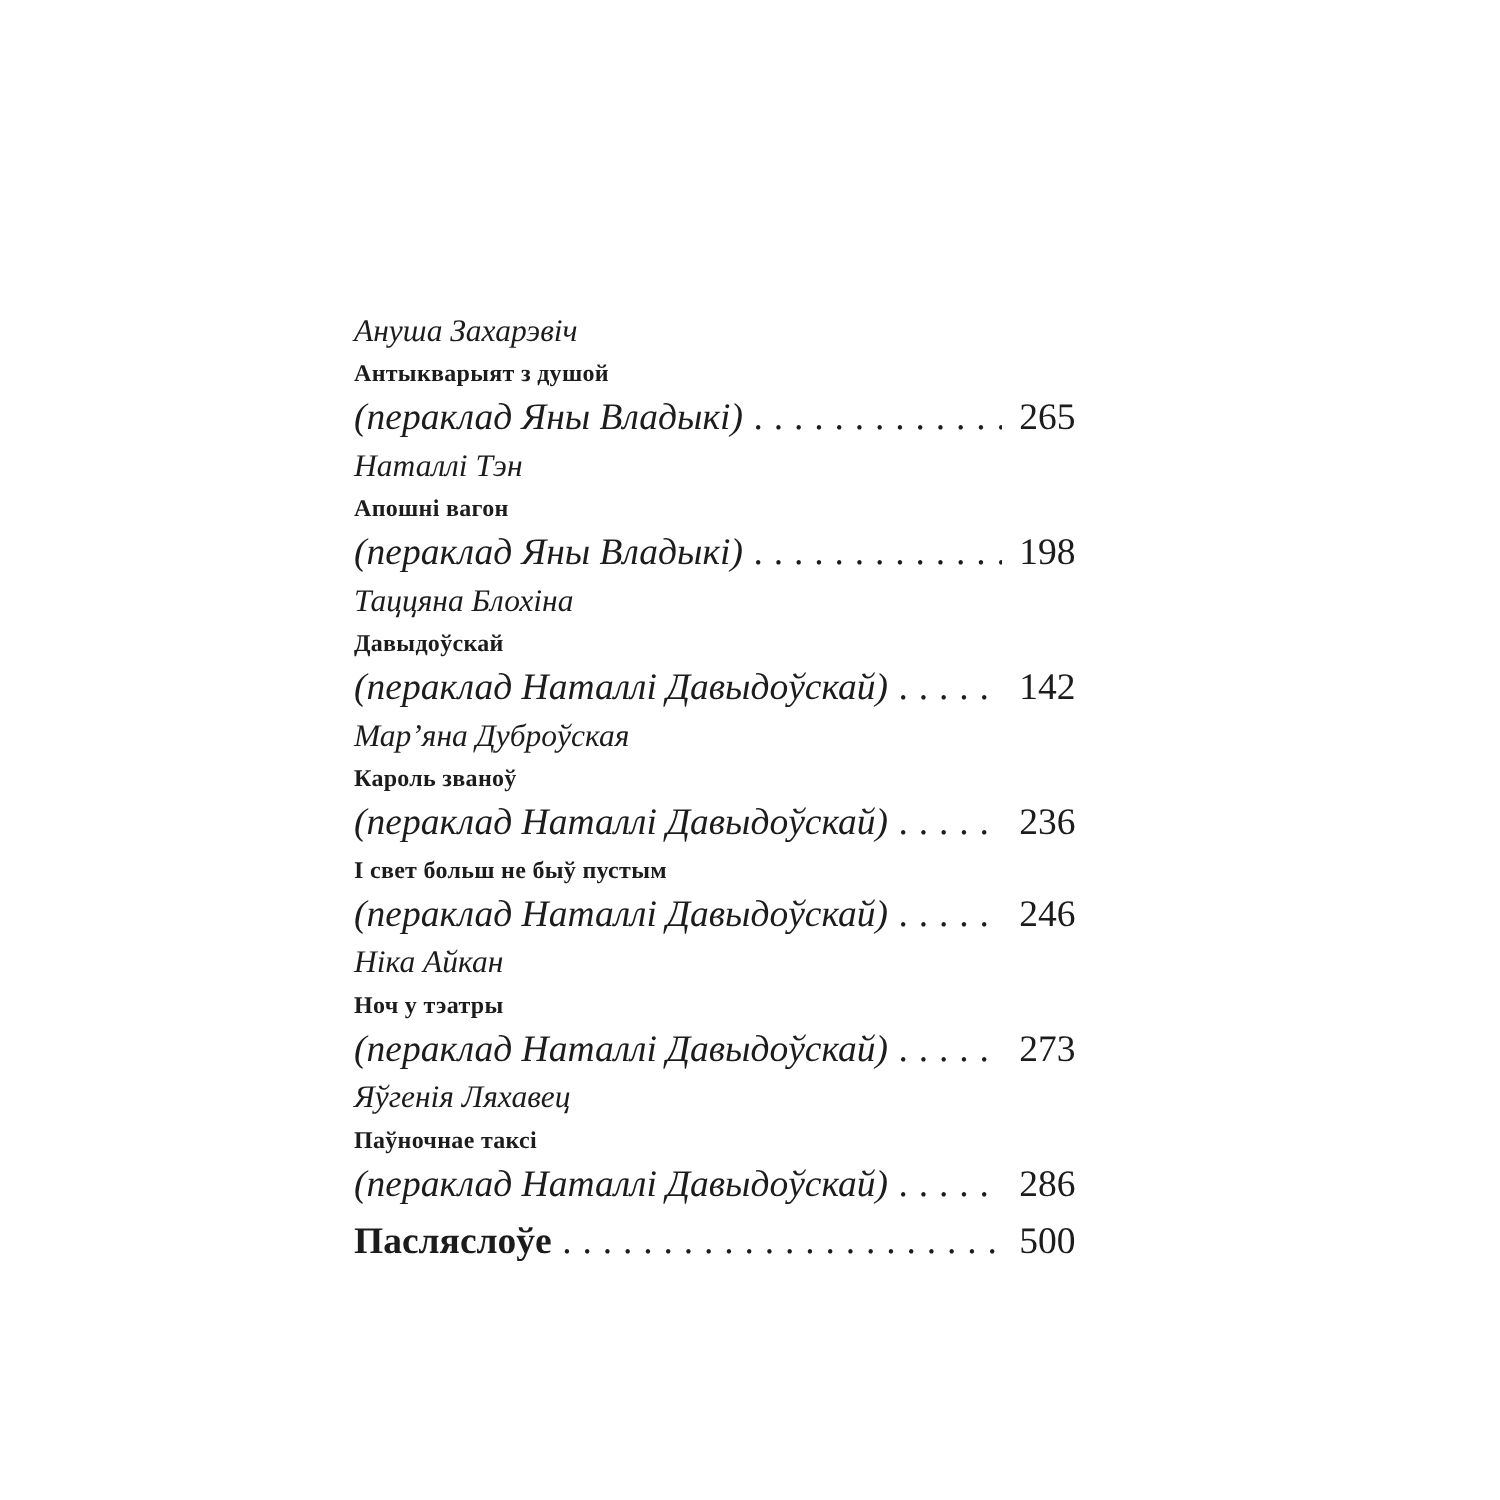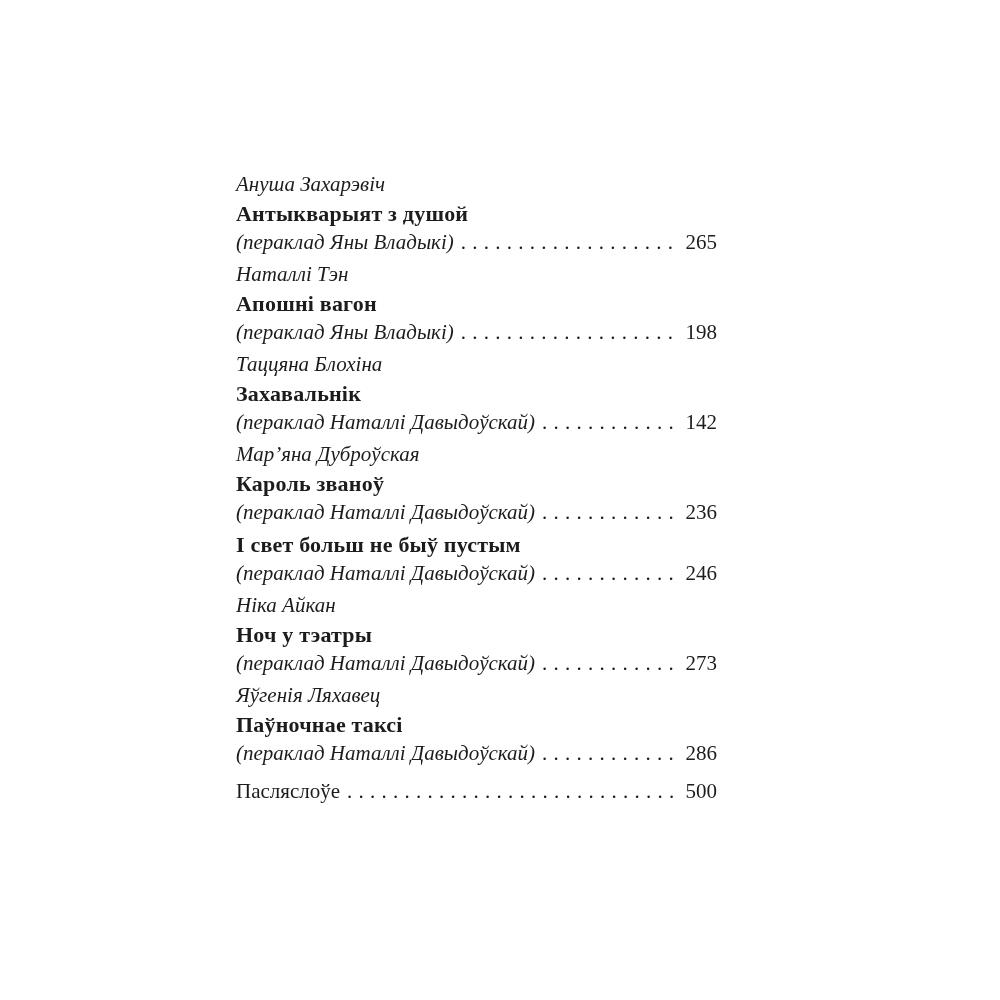--- a/index.html
+++ b/index.html
@@ -10,45 +10,46 @@
     height: 1000px;
     overflow: hidden;
   }
   .page {
     position: relative;
     width: 1000px;
     height: 892px;
     background: #ffffff;
     font-family: "Liberation Serif", "DejaVu Serif", serif;
     color: #1c1c1c;
+    margin-top: 36px;
   }
   .toc {
     position: absolute;
     left: 236px;
     top: 170px;
     width: 481px;
   }
   .entry {
     margin-bottom: 3px;
   }
   .author {
     font-style: italic;
     font-size: 21px;
     line-height: 29px;
   }
   .title {
     font-weight: bold;
-    font-size: 22px;
+    font-size: 16px;
     line-height: 29px;
     letter-spacing: 0.2px;
   }
   .leader-line {
     display: flex;
     align-items: flex-end;
-    font-size: 21px;
+    font-size: 25px;
     line-height: 29px;
   }
   .translator {
     font-style: italic;
     white-space: nowrap;
   }
   .dots {
     flex: 1;
     overflow: hidden;
     white-space: nowrap;
@@ -62,20 +63,21 @@
     margin-left: 12px;
     white-space: nowrap;
     font-style: normal;
   }
   .afterword-line {
     margin-top: 9px;
   }
   .afterword-label {
     white-space: nowrap;
     font-style: normal;
+    font-weight: bold;
   }
 </style>
 </head>
 <body>
 
 <div class="page">
   <div class="toc">
 
     <section class="entry">
       <div class="author">Ануша Захарэвіч</div>
@@ -92,21 +94,21 @@
       <div class="title">Апошні вагон</div>
       <div class="leader-line">
         <span class="translator">(пераклад Яны Владыкі)</span>
         <span class="dots"></span>
         <span class="pagenum">198</span>
       </div>
     </section>
 
     <section class="entry">
       <div class="author">Таццяна Блохіна</div>
-      <div class="title">Захавальнік</div>
+      <div class="title">Давыдоўскай</div>
       <div class="leader-line">
         <span class="translator">(пераклад Наталлі Давыдоўскай)</span>
         <span class="dots"></span>
         <span class="pagenum">142</span>
       </div>
     </section>
 
     <section class="entry">
       <div class="author">Мар’яна Дуброўская</div>
       <div class="title">Кароль званоў</div>

